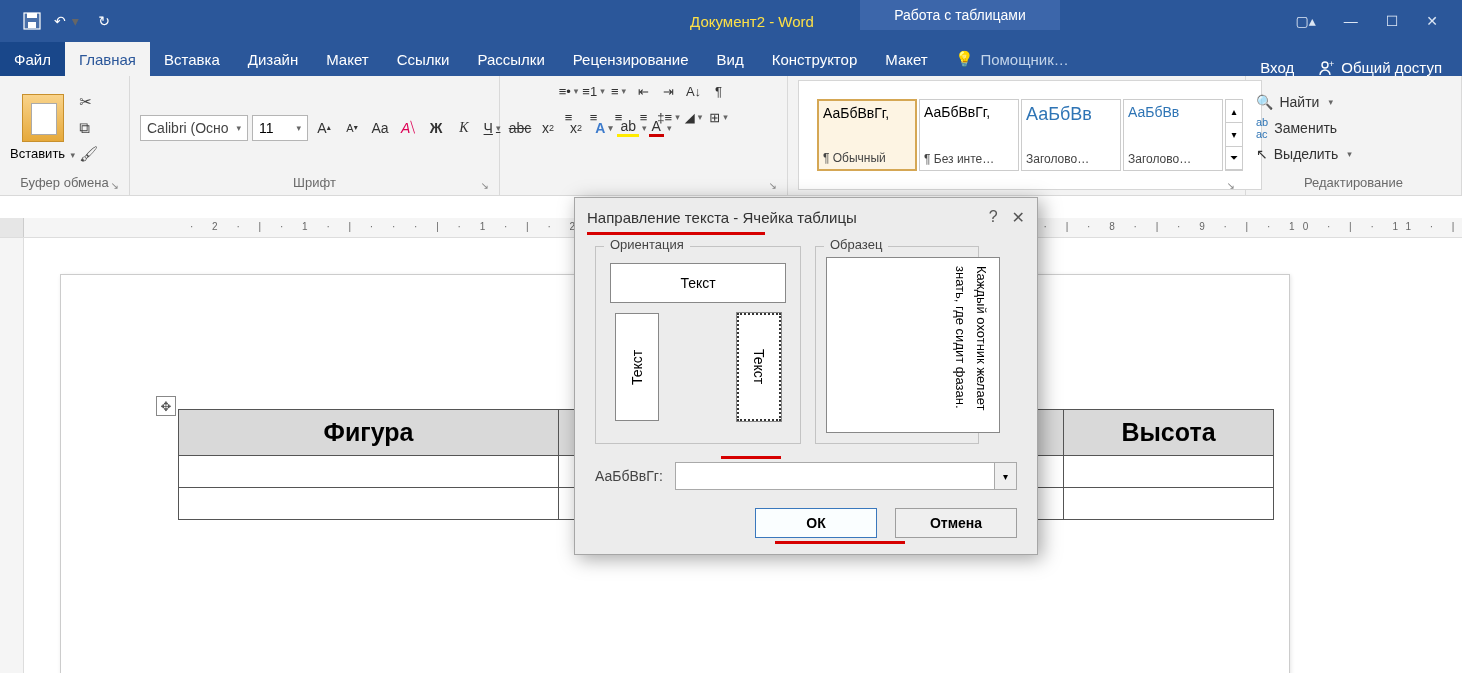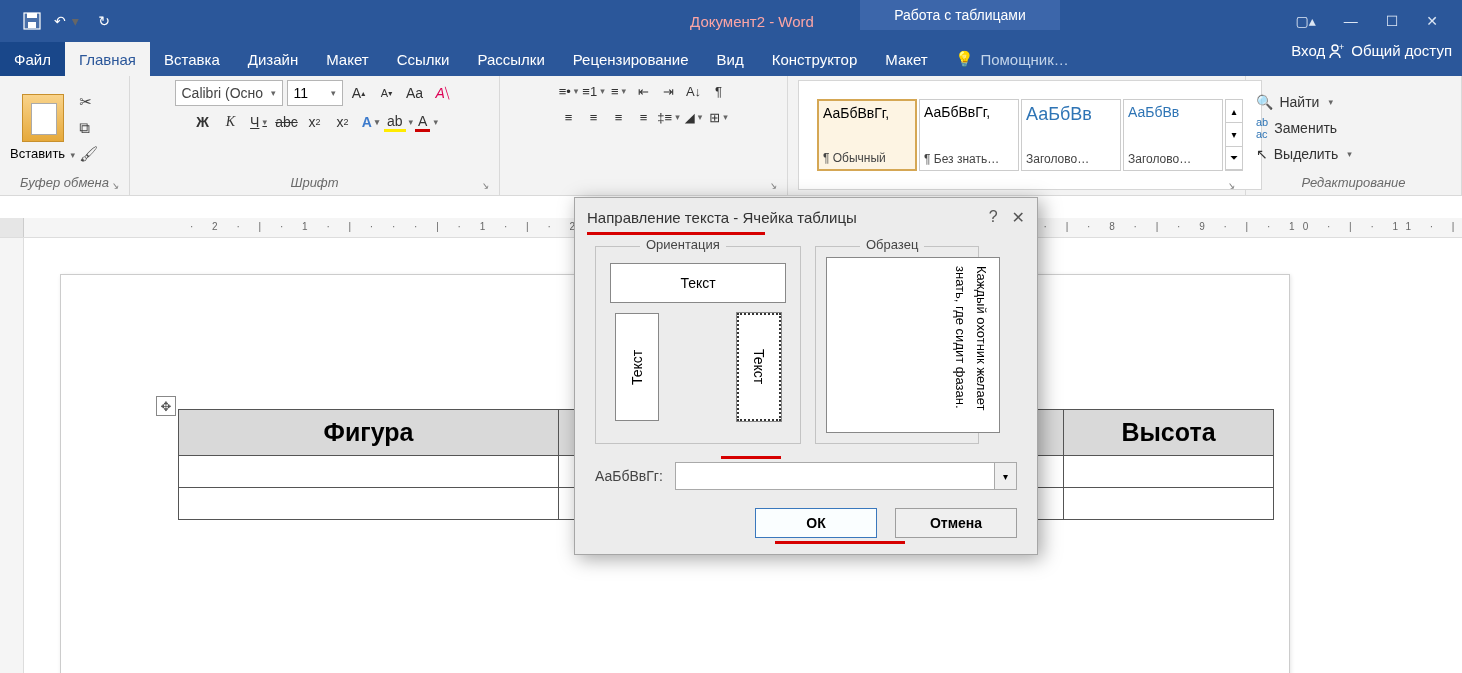--- a/index.html
+++ b/index.html
@@ -1,44 +1,44 @@
 <!DOCTYPE html>
 <html><head>
 <meta charset="utf-8">
 <style>
 * { margin: 0; padding: 0; box-sizing: border-box; font-family: "Segoe UI", Arial, sans-serif; }
 body { width: 1462px; height: 673px; background: #fff; overflow: hidden; position: relative; }
 
 .titlebar { height: 42px; background: #2b579a; display: flex; align-items: center; color: #fff; position: relative; }
 .titlebar .qat { display: flex; align-items: center; gap: 8px; padding-left: 18px; }
 .titlebar .qat span { width: 28px; height: 28px; display: flex; align-items: center; justify-content: center; font-size: 14px; }
-.titlebar .center { position: absolute; left: 0; right: 0; text-align: center; font-size: 15px; pointer-events: none; color: #fca5a5; padding-left: 42px; }
+.titlebar .center { position: absolute; left: 0; right: 0; text-align: center; font-size: 15px; pointer-events: none; color: #fde047; padding-left: 42px; }
 .titlebar .tabletools { position: absolute; left: 860px; width: 200px; top: 0; bottom: 12px; background: #3c66aa; display: flex; align-items: center; justify-content: center; font-size: 14px; }
 .titlebar .wincontrols { margin-left: auto; display: flex; align-items: center; gap: 28px; padding-right: 24px; font-size: 14px; color: #dce6f4; }
 
 .tabs { height: 34px; background: #2b579a; display: flex; align-items: stretch; color: #fff; font-size: 15px; }
 .tabs .tab { padding: 0 14px; display: flex; align-items: center; cursor: pointer; }
 .tabs .tab.file { background: #19478a; }
 .tabs .tab.active { background: #f3f3f3; color: #2b579a; }
 .tabs .tell { display: flex; align-items: center; gap: 6px; color: #c2d4ea; }
-.tabs .right { margin-left: auto; display: flex; align-items: flex-start; gap: 4px; padding-right: 10px; }
+.tabs .right { margin-left: auto; display: flex; align-items: flex-end; gap: 25px; padding-right: 20px; }
 
 .ribbon { height: 120px; background: #f3f3f3; border-bottom: 1px solid #d9d9d9; display: flex; }
 .ribbon .group { border-right: 1px solid #d9d9d9; padding: 4px 10px 2px 10px; display: flex; flex-direction: column; }
 .ribbon .group .gcontent { flex: 1; display: flex; align-items: center; gap: 4px; }
-.ribbon .group .glabel { text-align: center; color: #6a6a6a; font-size: 13px; padding-bottom: 3px; position: relative; font-style: italic; }
+.ribbon .group .glabel { text-align: center; color: #6a6a6a; font-size: 13px; padding-bottom: 3px; position: relative; }
 .ribbon .group .dlaunch { position: absolute; right: 0; bottom: 2px; font-size: 10px; color: #888; }
 
 .clipboard-content { display: flex; align-items: center; gap: 8px; }
 .paste-btn { text-align: center; font-size: 13px; }
 .paste-icon { width: 42px; height: 48px; background: linear-gradient(#f9d38a,#e6a93b); border: 1px solid #c8902d; margin: 0 auto 4px auto; position: relative; }
 .paste-icon::before { content: ""; position: absolute; left: 8px; top: 8px; width: 24px; height: 30px; background: #fff; border: 1px solid #aaa; }
 .mini-icons { display: flex; flex-direction: column; gap: 8px; font-size: 15px; color: #444; }
 
-.font-content { display: flex; flex-direction: column; gap: 6px; }
+.font-content { display: flex; flex-direction: row; gap: 6px; }
 .font-row { display: flex; align-items: center; gap: 4px; }
 .font-name { width: 108px; height: 26px; border: 1px solid #b5b5b5; background: #fff; padding: 0 6px; font-size: 14px; display: flex; align-items: center; justify-content: space-between; color: #444;}
 .font-size { width: 56px; height: 26px; border: 1px solid #b5b5b5; background: #fff; padding: 0 6px; font-size: 14px; display: flex; align-items: center; justify-content: space-between; }
 .fbtn { width: 24px; height: 24px; display: flex; align-items: center; justify-content: center; font-size: 14px; color: #333; }
 .fbtn.bold { font-weight: bold; }
 .fbtn.italic { font-style: italic; font-family: "Times New Roman", serif; }
 .fbtn.under { text-decoration: underline; }
 .fbtn.strike { text-decoration: line-through; }
 .fbtn sub, .fbtn sup { font-size: 9px; }
 .color-under { border-bottom: 3px solid #c00; padding: 0 3px; }
@@ -72,21 +72,21 @@
 .word-table th { background: #d9d9d9; padding: 8px; }
 .word-table .c1 { width: 380px; }
 .word-table .c4 { width: 210px; }
 
 .dialog { position: absolute; left: 574px; top: 197px; width: 464px; background: #ececec; border: 1px solid #a6a6a6; box-shadow: 4px 4px 18px rgba(0,0,0,0.35); z-index: 100; }
 .dialog .dtitle { height: 38px; display: flex; align-items: center; padding: 0 12px; font-size: 15px; color: #333; }
 .dialog .dtitle .tright { margin-left: auto; display: flex; gap: 14px; color: #555; font-size: 16px; }
 .red-ul { position: absolute; height: 3px; background: #d60000; }
 .dlg-body { padding: 10px 20px 16px 20px; }
 .groupbox { border: 1px solid #c3c3c3; padding: 10px; position: relative; margin-bottom: 12px; display: inline-block; vertical-align: top; }
-.groupbox .gblabel { position: absolute; top: -10px; left: 8px; background: #ececec; padding: 0 6px; font-size: 13px; color: #444; margin-left: 36px; }
+.groupbox .gblabel { position: absolute; top: -10px; left: 8px; background: #ececec; padding: 0 6px; font-size: 13px; color: #444; }
 .orient-h { width: 176px; height: 40px; border: 1px solid #888; background: #fff; display: flex; align-items: center; justify-content: center; font-size: 14px; margin: 6px auto 10px auto; }
 .orient-row { display: flex; gap: 78px; justify-content: center; }
 .orient-v { width: 44px; height: 108px; border: 1px solid #888; background: #fff; display: flex; align-items: center; justify-content: center; writing-mode: vertical-rl; font-size: 14px; }
 .orient-v.sel { border: 2px dotted #333; outline: 1px solid #888; }
 .sample-box { width: 174px; height: 176px; border: 1px solid #888; background: #fff; padding: 8px; display: flex; justify-content: flex-end; }
 .sample-box span { writing-mode: vertical-rl; font-size: 13px; line-height: 1.6; }
 .apply-row { display: flex; align-items: center; gap: 12px; margin: 6px 0 18px 0; }
 .apply-row label { font-size: 14px; color: #444; }
 .apply-combo { flex: 1; height: 28px; border: 1px solid #a9a9a9; background: #fff; display: flex; }
 .apply-combo .dd { width: 22px; border-left: 1px solid #a9a9a9; background: #efefef; display: flex; align-items: center; justify-content: center; font-size: 10px; margin-left: auto;}
@@ -248,21 +248,21 @@
 
   <div class="group" style="width:458px">
     <div class="gcontent">
       <div class="styles-content">
         <div class="style-item active">
           <div class="spreview">АаБбВвГг,</div>
           <div class="sname">¶ Обычный</div>
         </div>
         <div class="style-item">
           <div class="spreview">АаБбВвГг,</div>
-          <div class="sname">¶ Без знать…</div>
+          <div class="sname">¶ Без инте…</div>
         </div>
         <div class="style-item">
           <div class="spreview blue" style="font-size:18px">АаБбВв</div>
           <div class="sname">Заголово…</div>
         </div>
         <div class="style-item">
           <div class="spreview blue">АаБбВв</div>
           <div class="sname">Заголово…</div>
         </div>
         <div class="styles-more">

